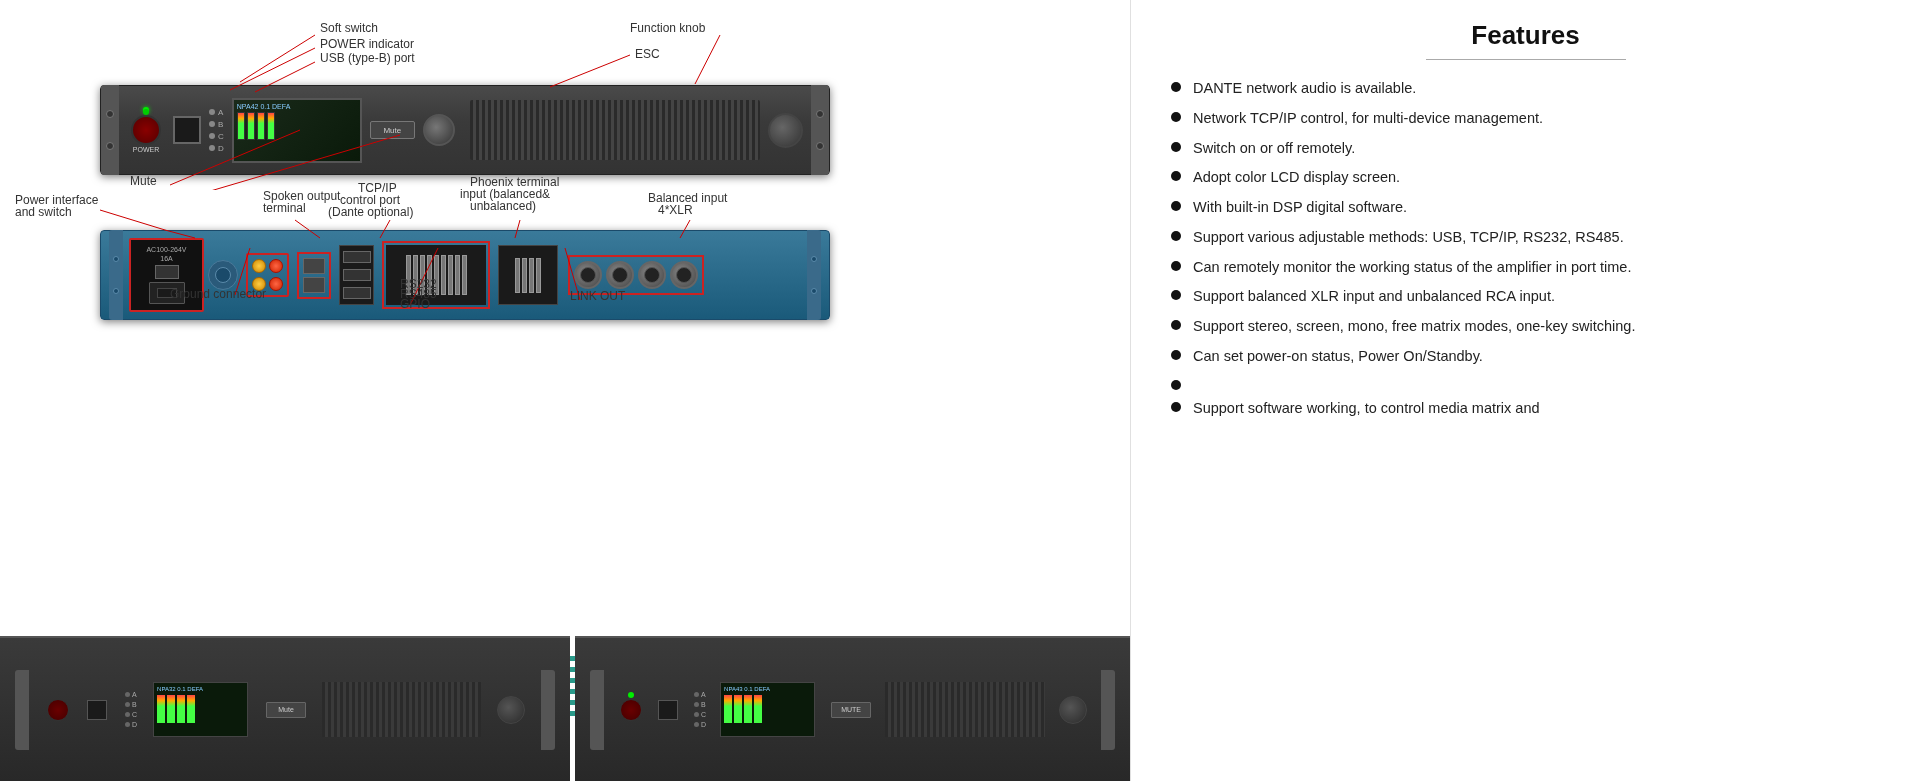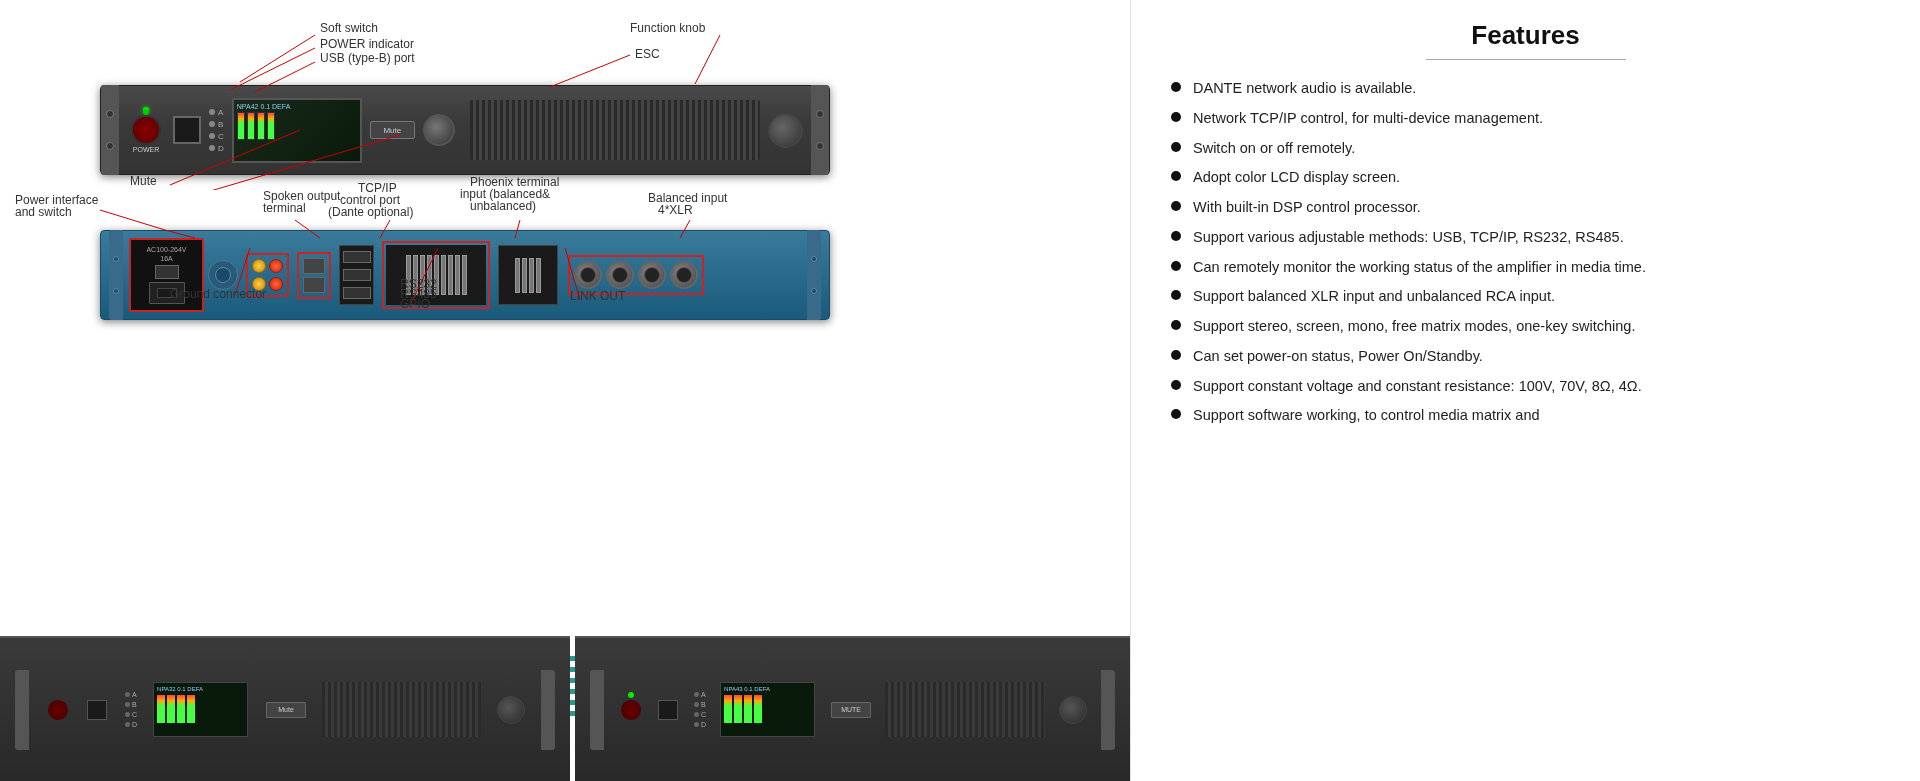--- a/index.html
+++ b/index.html
@@ -580,45 +580,44 @@
         <li>
           <div class="bullet-dot"></div>
           <span>Switch on or off remotely.</span>
         </li>
         <li>
           <div class="bullet-dot"></div>
           <span>Adopt color LCD display screen.</span>
         </li>
         <li>
           <div class="bullet-dot"></div>
-          <span>With built-in DSP control processor.</span>
+          <span>With built-in DSP digital software.</span>
         </li>
         <li>
           <div class="bullet-dot"></div>
           <span>Support various adjustable methods: USB, TCP/IP, RS232, RS485.</span>
         </li>
         <li>
           <div class="bullet-dot"></div>
-          <span>Can remotely monitor the working status of the amplifier in media time.</span>
+          <span>Can remotely monitor the working status of the amplifier in port time.</span>
         </li>
         <li>
           <div class="bullet-dot"></div>
           <span>Support balanced XLR input and unbalanced RCA input.</span>
         </li>
         <li>
           <div class="bullet-dot"></div>
           <span>Support stereo, screen, mono, free matrix modes, one-key switching.</span>
         </li>
         <li>
           <div class="bullet-dot"></div>
           <span>Can set power-on status, Power On/Standby.</span>
         </li>
         <li>
           <div class="bullet-dot"></div>
-          <span>Support constant voltage and constant resistance: 100V, 70V, 8Ω, 4Ω.</span>
         </li>
         <li>
           <div class="bullet-dot"></div>
           <span>Support software working, to control media matrix and</span>
         </li>
       </ul>
   </div>
 
 </div>
 

